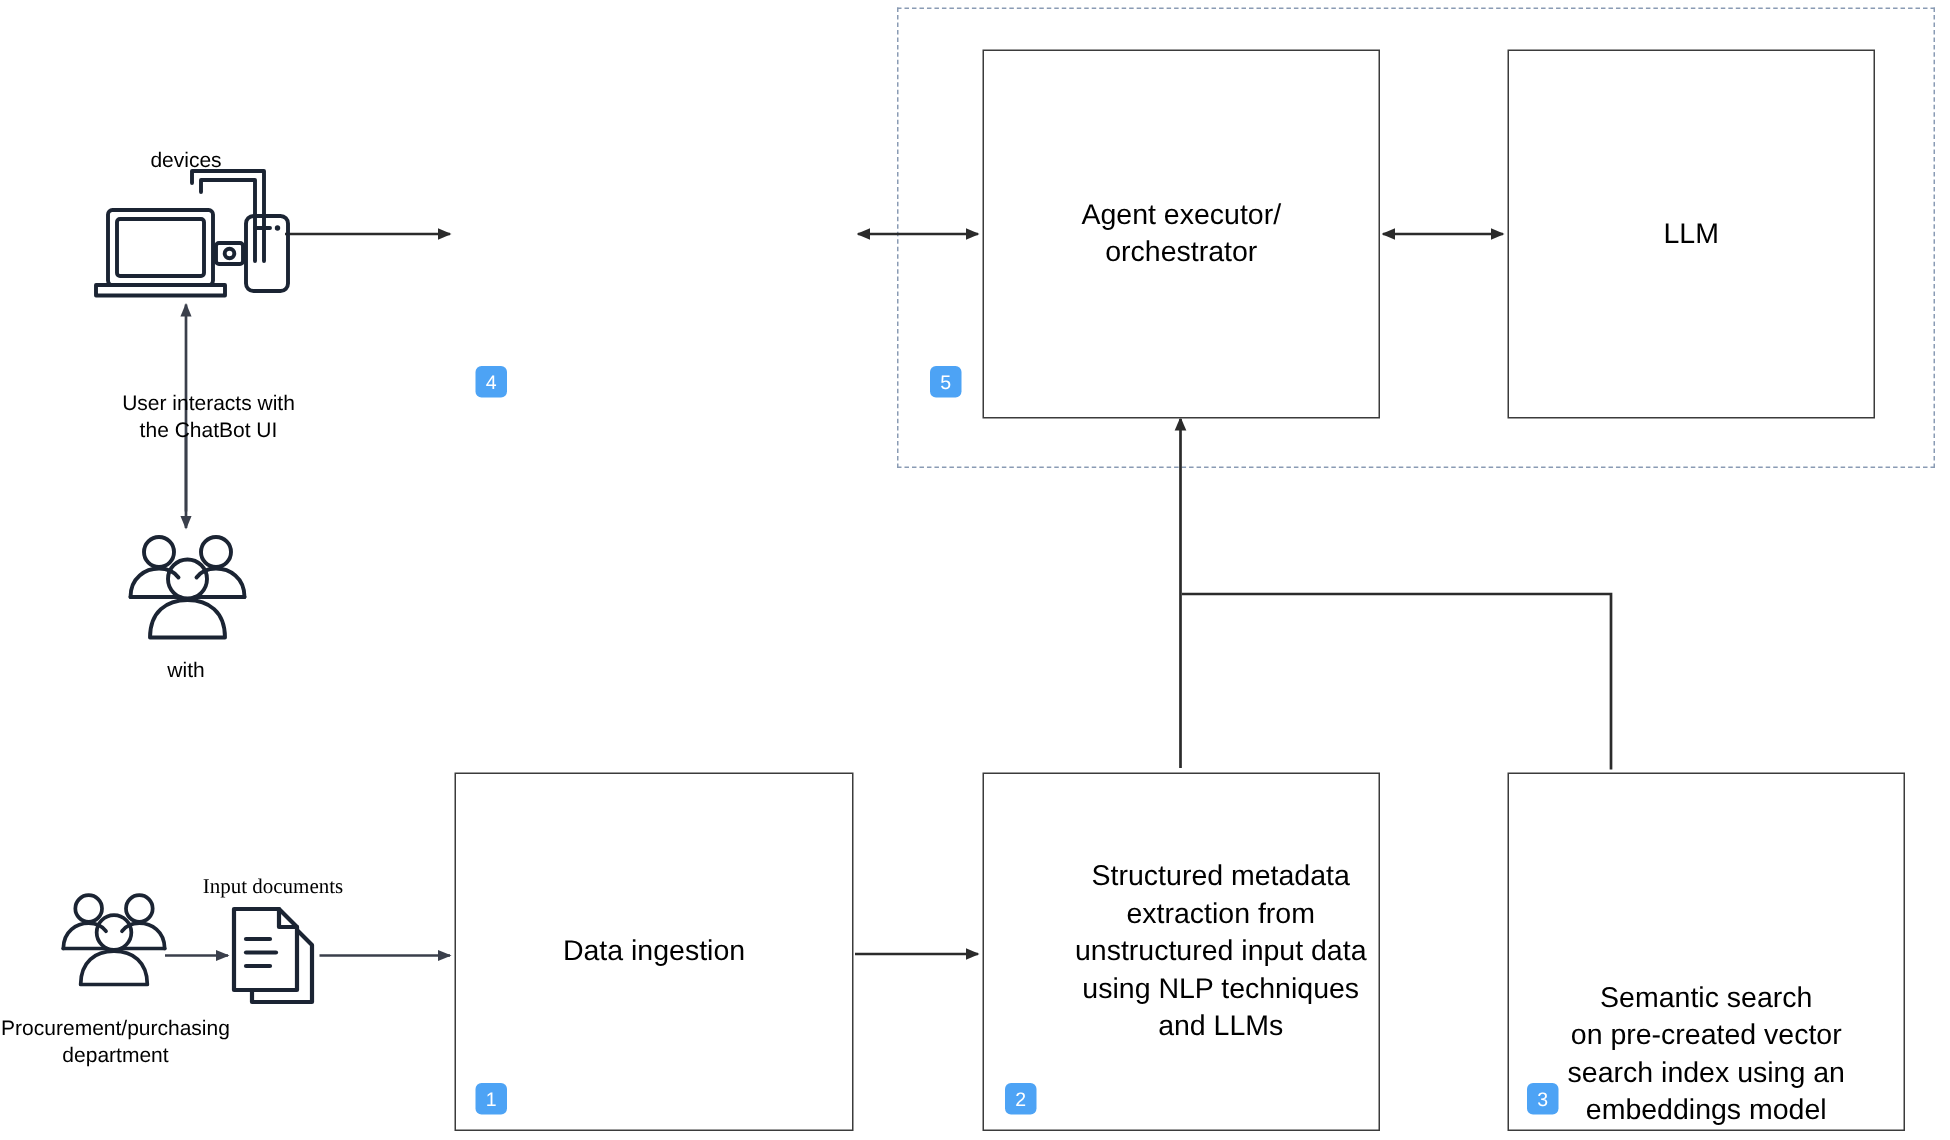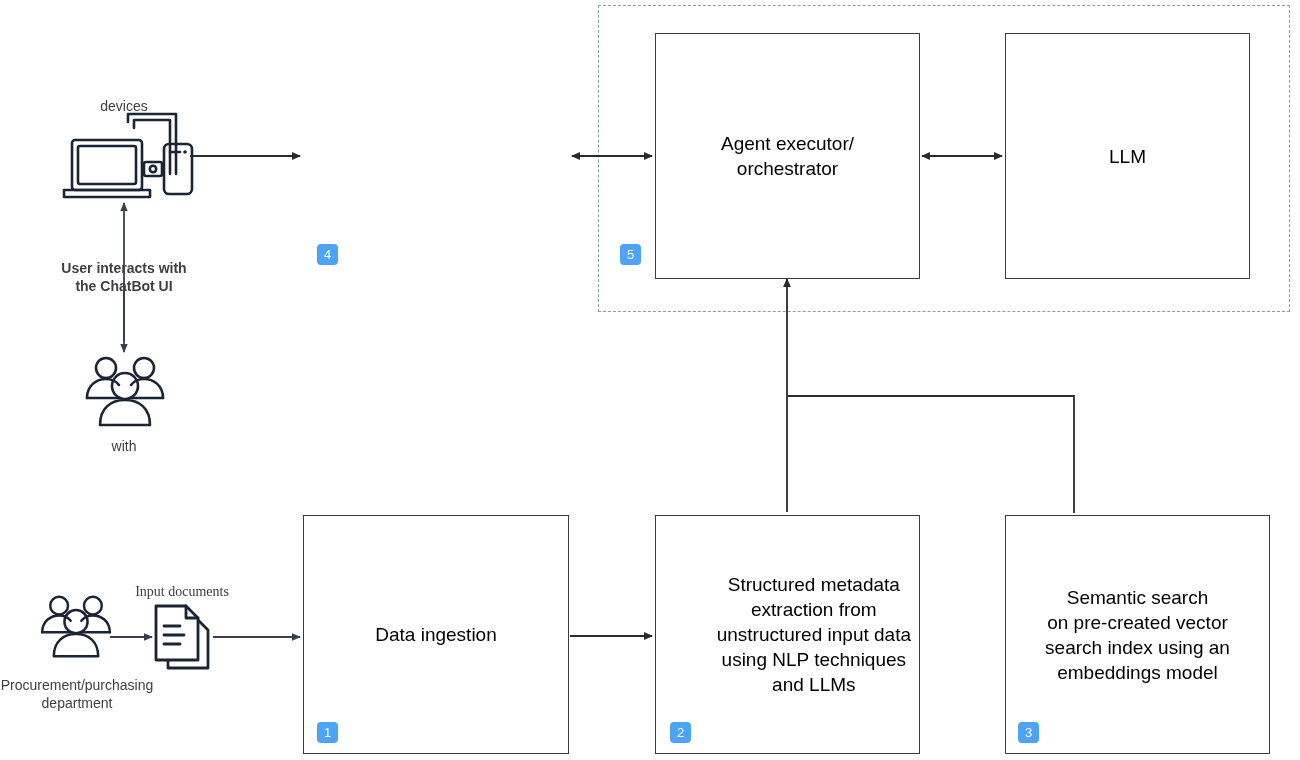--- a/index.html
+++ b/index.html
@@ -57,21 +57,21 @@
     font-size: 13px;
     font-family: "Liberation Sans", sans-serif;
     display: flex;
     align-items: center;
     justify-content: center;
     line-height: 1;
   }
   .caption {
     position: absolute;
     text-align: center;
-    color: #404040;
+    color: #000000;
     font-size: 14px;
     line-height: 18px;
     font-family: "Liberation Sans", sans-serif;
     white-space: pre-line;
   }
   .icon-wrap {
     position: absolute;
   }
   .icon-wrap svg { display: block; }
 </style>
@@ -141,21 +141,21 @@
 
   <div class="box" style="left:655px; top:515px; width:265px; height:239px;justify-content:flex-end;">
     <div class="box-label">Structured metadata
 extraction from
 unstructured input data
 using NLP techniques
 and LLMs</div>
   </div>
   <div class="badge" style="left:670px; top:722px;">2</div>
 
-  <div class="box" style="left:1005px; top:515px; width:265px; height:239px;">
+  <div class="box" style="left:1005px; top:515px; width:265px; height:239px;align-items:flex-end;">
     <div class="box-label">Semantic search
 on pre-created vector
 search index using an
 embeddings model</div>
   </div>
   <div class="badge" style="left:1018px; top:722px;">3</div>
 
   <div class="caption" style="left:54px; top:97px; width:140px;">devices</div>
 
   <div class="icon-wrap" style="left:58px; top:112px;">
@@ -171,21 +171,21 @@
 
       <rect x="86" y="50" width="18" height="14" rx="2"></rect>
       <circle cx="95" cy="57" r="3.2"></circle>
 
       <rect x="106" y="32" width="28" height="50" rx="5"></rect>
       <path d="M112,40 L122,40"></path>
       <circle cx="127" cy="40" r="1.8" fill="#1b2433" stroke="none"></circle>
     </svg>
   </div>
 
-  <div class="caption" style="left:44px; top:259px; width:160px;font-weight:bold;">User interacts with
+  <div class="caption" style="left:59px; top:259px; width:160px;">User interacts with
 the ChatBot UI</div>
 
   <div class="icon-wrap" style="left:80px; top:353px;">
     <svg width="90" height="78" viewBox="0 0 90 78" fill="none" stroke="#1b2433" stroke-width="2.6" stroke-linejoin="round" stroke-linecap="round">
 
       <circle cx="26" cy="15" r="10"></circle>
       <path d="M7,45 C7,32 17,26 26,26 C31,26 36,28 39,32"></path>
       <path d="M7,45 L40,45"></path>
 
       <circle cx="64" cy="15" r="10"></circle>

